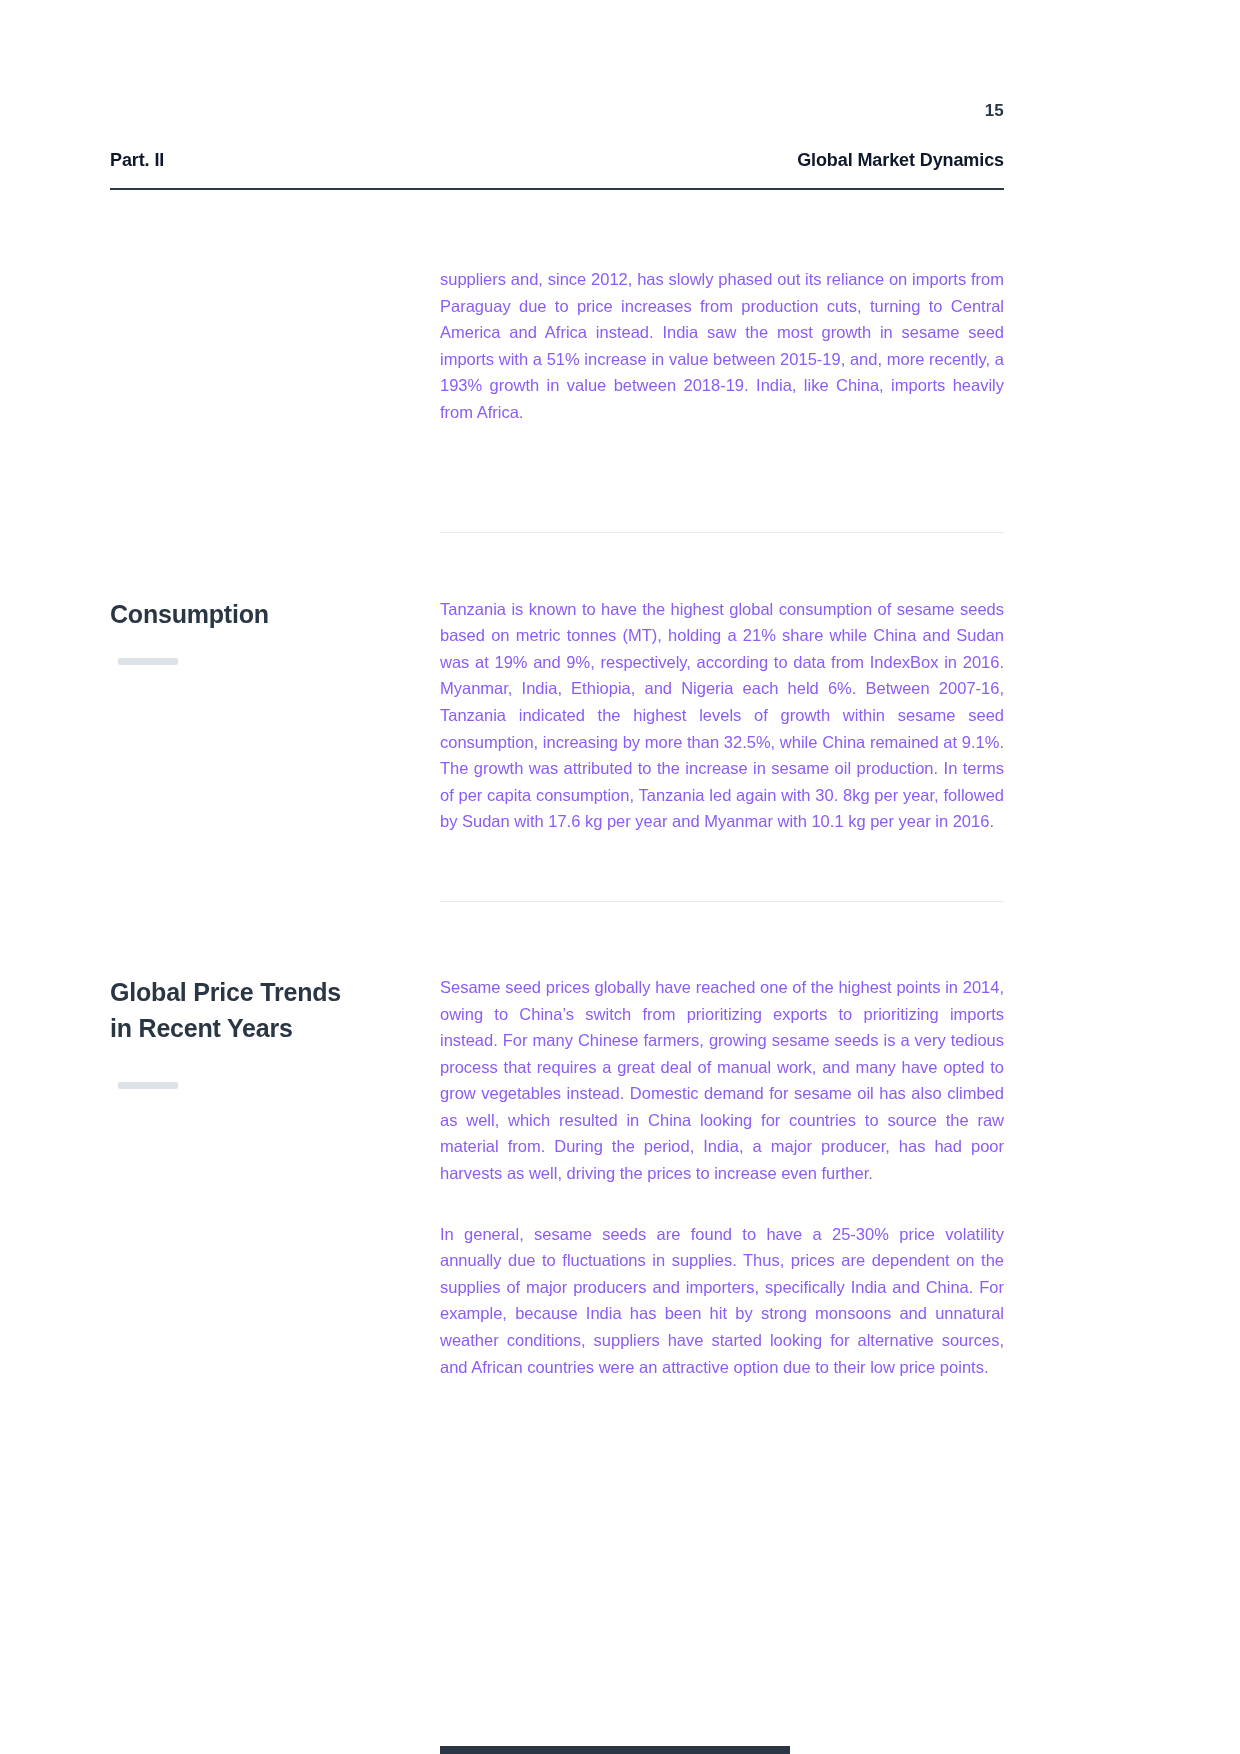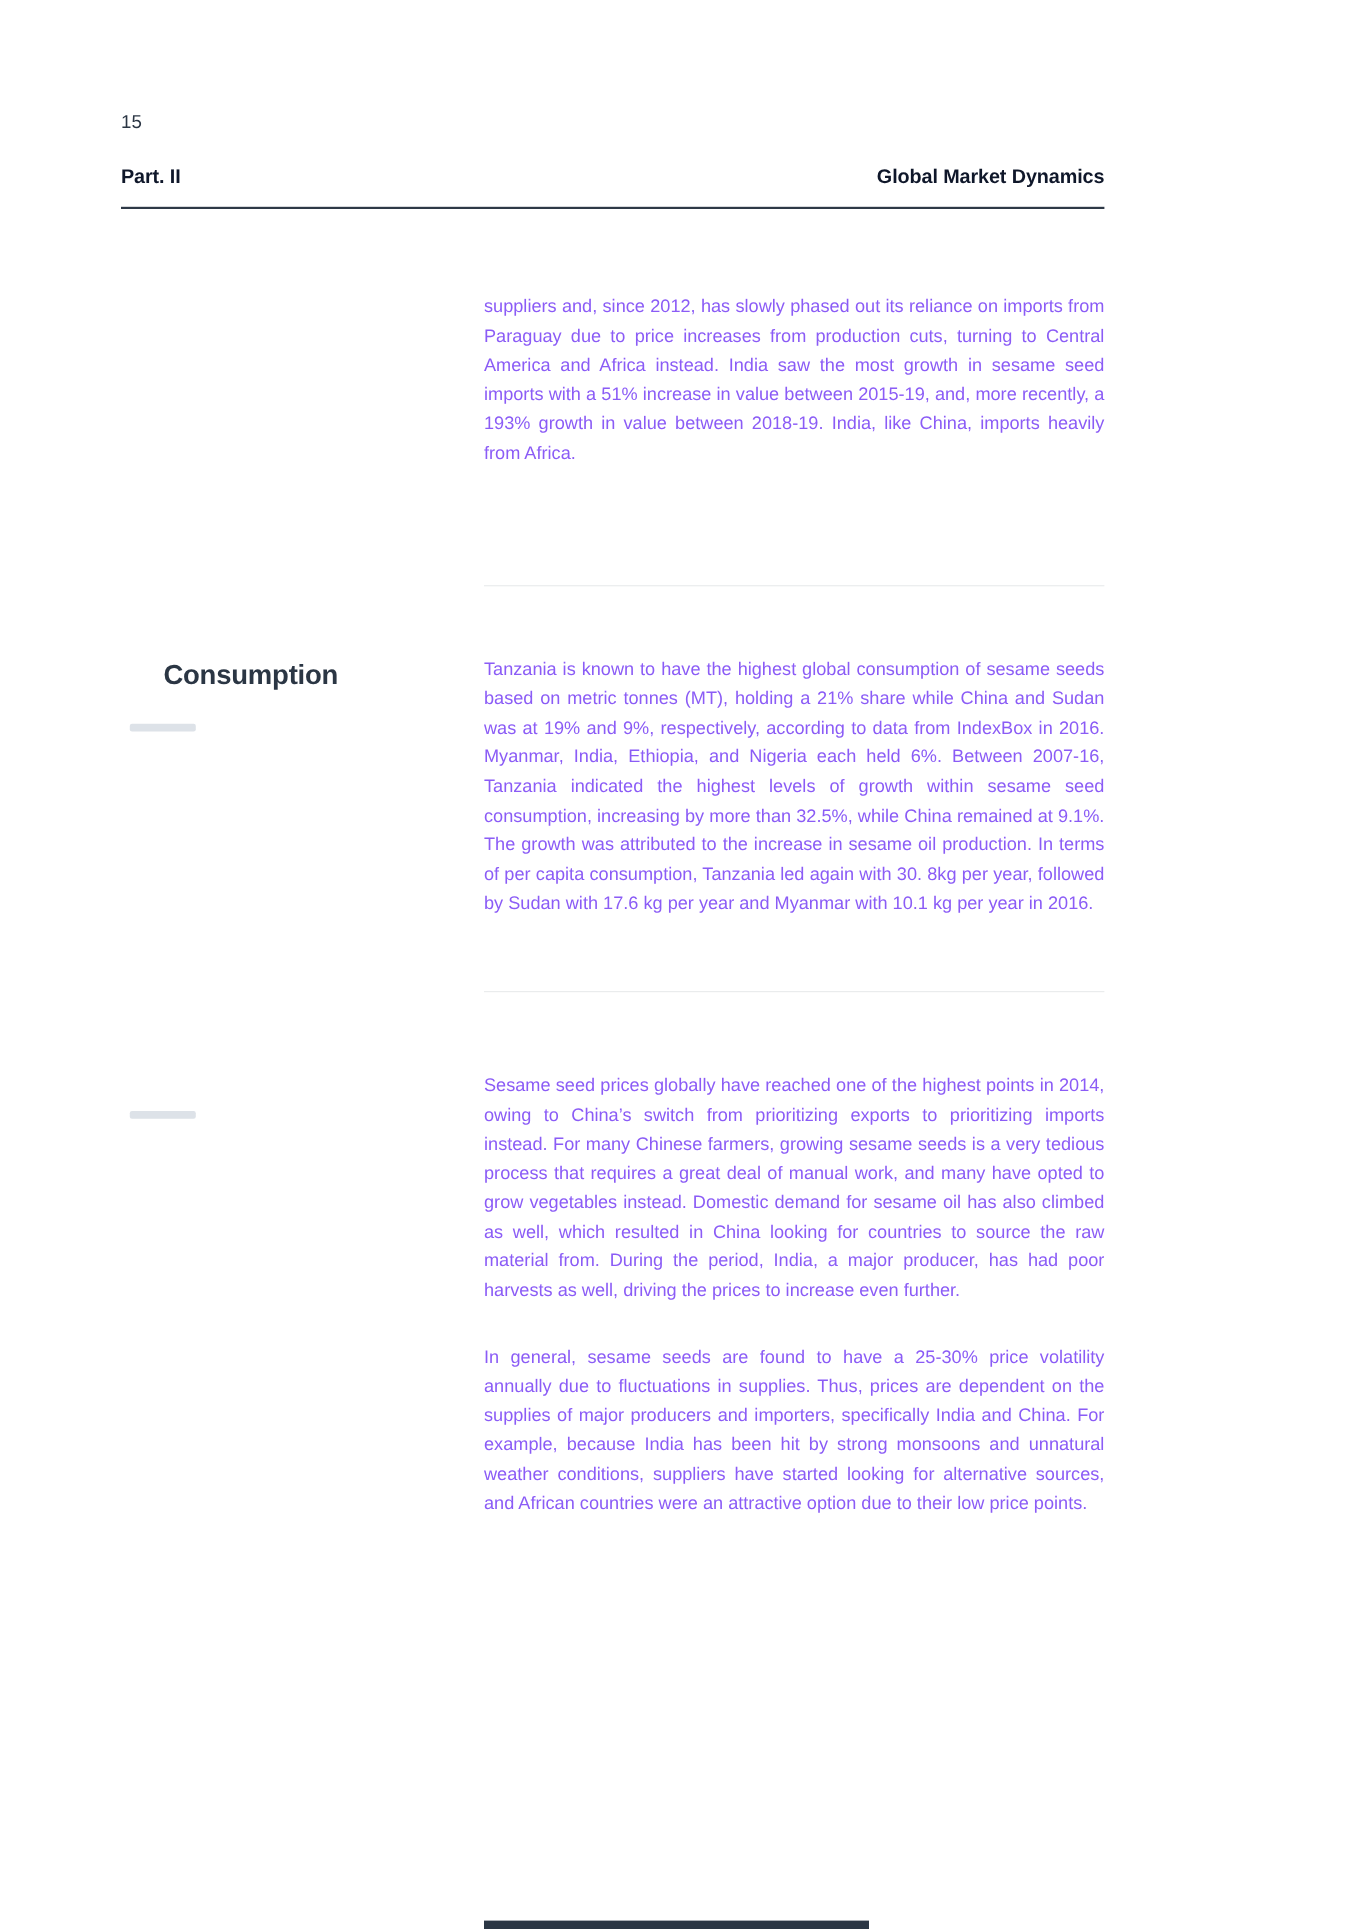--- a/index.html
+++ b/index.html
@@ -8,45 +8,45 @@
     width: 1240px;
     height: 1754px;
     background: #ffffff;
     font-family: "Liberation Sans", sans-serif;
     overflow: hidden;
   }
   .content {
     padding: 100px 236px 0 110px; 
   }
   .page-number {
-    text-align: left;
+    text-align: right;
     font-size: 17px;
     line-height: 22px;
-    font-weight: 400;
+    font-weight: 700;
     color: #2b3644;
     letter-spacing: 0.2px;
   }
   .header-row {
     display: flex;
     justify-content: space-between;
     align-items: baseline;
     margin-top: 26px;
     font-size: 18px;
     line-height: 24px;
     font-weight: 700;
     color: #0f172a;
     letter-spacing: -0.1px;
   }
   .header-rule {
     margin-top: 16px;
     height: 2px;
     background: #2e3947;
   }
   .section { display: flex; }
-  .sec-left { flex: 0 0 330px; width: 330px; text-align: center; }
+  .sec-left { flex: 0 0 330px; width: 330px; }
   .sec-right { flex: 1; min-width: 0; }
   .section-heading {
     font-size: 25px;
     line-height: 36px;
     font-weight: 700;
     color: #2b3644;
     letter-spacing: -0.2px;
     max-width: 236px;
   }
   .heading-dash {
@@ -115,20 +115,21 @@
       </div>
       <div class="sec-right">
         <p class="body-para">Tanzania is known to have the highest global consumption of sesame seeds based on metric tonnes (MT), holding a 21% share while China and Sudan was at 19% and 9%, respectively, according to data from IndexBox in 2016. Myanmar, India, Ethiopia, and Nigeria each held 6%. Between 2007-16, Tanzania indicated the highest levels of growth within sesame seed consumption, increasing by more than 32.5%, while China remained at 9.1%. The growth was attributed to the increase in sesame oil production. In terms of per capita consumption, Tanzania led again with 30. 8kg per year, followed by Sudan with 17.6 kg per year and Myanmar with 10.1 kg per year in 2016.</p>
       </div>
     </div>
 
     <div class="divider" id="divider-2"></div>
 
     <div class="section" id="section-price">
       <div class="sec-left">
+        <h2 class="section-heading" style="margin:0;">Global Price Trends in Recent Years</h2>
         <div class="heading-dash lower"></div>
       </div>
       <div class="sec-right">
         <p class="body-para">Sesame seed prices globally have reached one of the highest points in 2014, owing to China’s switch from prioritizing exports to prioritizing imports instead. For many Chinese farmers, growing sesame seeds is a very tedious process that requires a great deal of manual work, and many have opted to grow vegetables instead. Domestic demand for sesame oil has also climbed as well, which resulted in China looking for countries to source the raw material from. During the period, India, a major producer, has had poor harvests as well, driving the prices to increase even further.</p>
         <p class="body-para">In general, sesame seeds are found to have a 25-30% price volatility annually due to fluctuations in supplies. Thus, prices are dependent on the supplies of major producers and importers, specifically India and China. For example, because India has been hit by strong monsoons and unnatural weather conditions, suppliers have started looking for alternative sources, and African countries were an attractive option due to their low price points.</p>
       </div>
     </div>
 
   </div>
 

